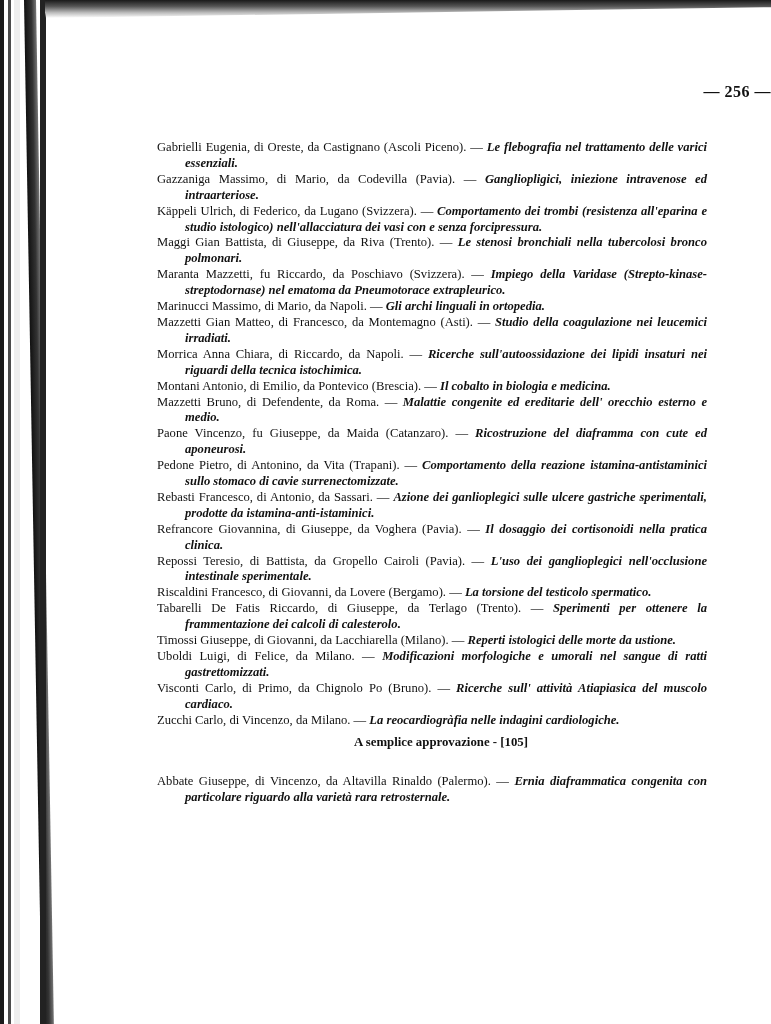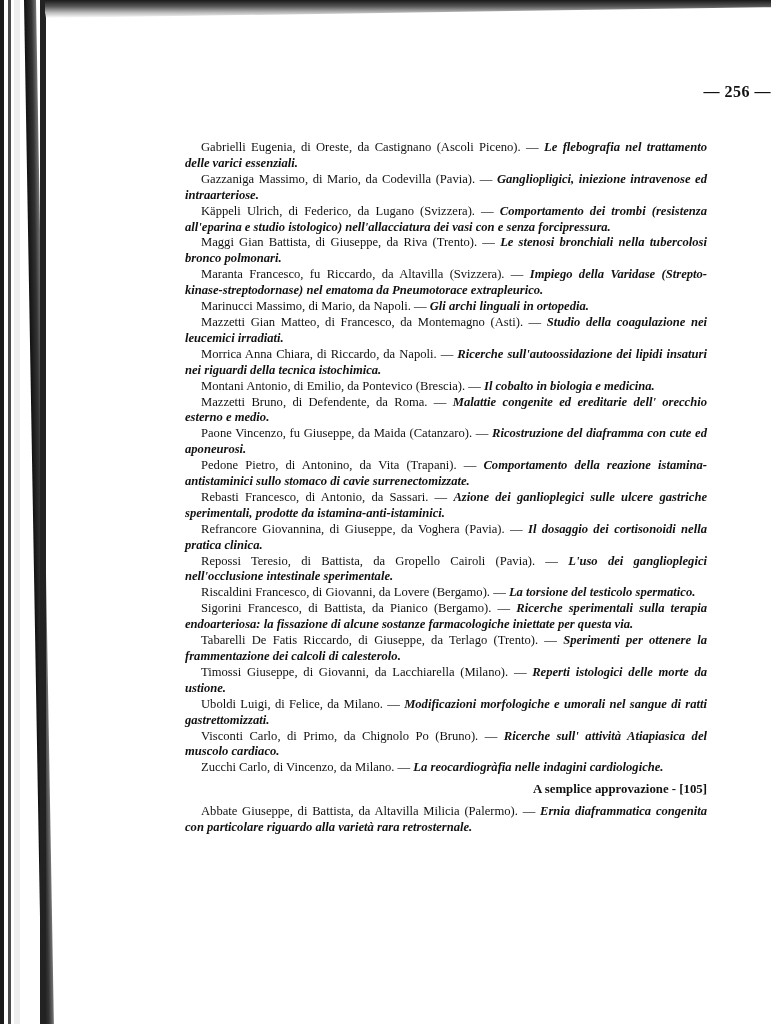--- a/index.html
+++ b/index.html
@@ -29,25 +29,25 @@
       padding-left: 120px;
     }
     .content {
       position: absolute; left: 157px; top: 140px; width: 550px;
       font-size: 12.6px; line-height: 15.9px;
     }
     .entry {
       padding-left: 28px; text-indent: -28px; text-align: justify;
       margin: 0;
     }
-    .entry .author { font-style: normal; margin-left: 44px; }
+    .entry .author { font-style: normal; }
     .entry .title { font-style: italic; font-weight: bold; }
     .section-heading {
-      text-align: right; font-weight: bold; font-size: 12.8px;
-      margin: 6px 0 6px 0; padding-left: 18px;
+      text-align: center; font-weight: bold; font-size: 12.8px;
+      margin: 6px 0 24px 0; padding-left: 18px;
     }
   </style>
 </head>
 <body>
 
 <div class="spine">
   <div class="bar1"></div>
   <div class="bar2"></div>
   <div class="gap"></div>
   <div class="bar3"></div>
@@ -56,36 +56,35 @@
 <div class="top-edge"></div>
 
 <div class="page-number">— 256 —</div>
 
 <div class="content">
   <div id="entries">
       <p class="entry"><span class="author">Gabrielli Eugenia, di Oreste, da Castignano (Ascoli Piceno). — </span><span class="title">Le flebografia nel trattamento delle varici essenziali.</span></p>
       <p class="entry"><span class="author">Gazzaniga Massimo, di Mario, da Codevilla (Pavia). — </span><span class="title">Gangliopligici, iniezione intravenose ed intraarteriose.</span></p>
       <p class="entry"><span class="author">Käppeli Ulrich, di Federico, da Lugano (Svizzera). — </span><span class="title">Comportamento dei trombi (resistenza all'eparina e studio istologico) nell'allacciatura dei vasi con e senza forcipressura.</span></p>
       <p class="entry"><span class="author">Maggi Gian Battista, di Giuseppe, da Riva (Trento). — </span><span class="title">Le stenosi bronchiali nella tubercolosi bronco polmonari.</span></p>
-      <p class="entry"><span class="author">Maranta Francesco, fu Riccardo, da Altavilla (Svizzera). — </span><span class="title">Impiego della Varidase (Strepto-kinase-streptodornase) nel ematoma da Pneumotorace extrapleurico.</span></p>
+      <p class="entry"><span class="author">Maranta Mazzetti, fu Riccardo, da Poschiavo (Svizzera). — </span><span class="title">Impiego della Varidase (Strepto-kinase-streptodornase) nel ematoma da Pneumotorace extrapleurico.</span></p>
       <p class="entry"><span class="author">Marinucci Massimo, di Mario, da Napoli. — </span><span class="title">Gli archi linguali in ortopedia.</span></p>
       <p class="entry"><span class="author">Mazzetti Gian Matteo, di Francesco, da Montemagno (Asti). — </span><span class="title">Studio della coagulazione nei leucemici irradiati.</span></p>
       <p class="entry"><span class="author">Morrica Anna Chiara, di Riccardo, da Napoli. — </span><span class="title">Ricerche sull'autoossidazione dei lipidi insaturi nei riguardi della tecnica istochimica.</span></p>
       <p class="entry"><span class="author">Montani Antonio, di Emilio, da Pontevico (Brescia). — </span><span class="title">Il cobalto in biologia e medicina.</span></p>
       <p class="entry"><span class="author">Mazzetti Bruno, di Defendente, da Roma. — </span><span class="title">Malattie congenite ed ereditarie dell' orecchio esterno e medio.</span></p>
       <p class="entry"><span class="author">Paone Vincenzo, fu Giuseppe, da Maida (Catanzaro). — </span><span class="title">Ricostruzione del diaframma con cute ed aponeurosi.</span></p>
       <p class="entry"><span class="author">Pedone Pietro, di Antonino, da Vita (Trapani). — </span><span class="title">Comportamento della reazione istamina-antistaminici sullo stomaco di cavie surrenectomizzate.</span></p>
       <p class="entry"><span class="author">Rebasti Francesco, di Antonio, da Sassari. — </span><span class="title">Azione dei ganlioplegici sulle ulcere gastriche sperimentali, prodotte da istamina-anti-istaminici.</span></p>
       <p class="entry"><span class="author">Refrancore Giovannina, di Giuseppe, da Voghera (Pavia). — </span><span class="title">Il dosaggio dei cortisonoidi nella pratica clinica.</span></p>
       <p class="entry"><span class="author">Repossi Teresio, di Battista, da Gropello Cairoli (Pavia). — </span><span class="title">L'uso dei ganglioplegici nell'occlusione intestinale sperimentale.</span></p>
       <p class="entry"><span class="author">Riscaldini Francesco, di Giovanni, da Lovere (Bergamo). — </span><span class="title">La torsione del testicolo spermatico.</span></p>
-      <p class="entry"><span class="author">Sigorini Francesco, di Battista, da Pianico (Bergamo). — </span><span class="title">Ricerche sperimentali sulla terapia endoarteriosa: la fissazione di alcune sostanze farmacologiche iniettate per questa via.</span></p>
       <p class="entry"><span class="author">Tabarelli De Fatis Riccardo, di Giuseppe, da Terlago (Trento). — </span><span class="title">Sperimenti per ottenere la frammentazione dei calcoli di calesterolo.</span></p>
       <p class="entry"><span class="author">Timossi Giuseppe, di Giovanni, da Lacchiarella (Milano). — </span><span class="title">Reperti istologici delle morte da ustione.</span></p>
       <p class="entry"><span class="author">Uboldi Luigi, di Felice, da Milano. — </span><span class="title">Modificazioni morfologiche e umorali nel sangue di ratti gastrettomizzati.</span></p>
       <p class="entry"><span class="author">Visconti Carlo, di Primo, da Chignolo Po (Bruno). — </span><span class="title">Ricerche sull' attività Atiapiasica del muscolo cardiaco.</span></p>
       <p class="entry"><span class="author">Zucchi Carlo, di Vincenzo, da Milano. — </span><span class="title">La reocardiogràfia nelle indagini cardiologiche.</span></p>
     </div>
   <div class="section-heading">A semplice approvazione - [105]</div>
   <div id="section-entries">
-      <p class="entry"><span class="author">Abbate Giuseppe, di Battista, da Altavilla Milicia (Palermo). — </span><span class="title">Ernia diaframmatica congenita con particolare riguardo alla varietà rara retrosternale.</span></p>
+      <p class="entry"><span class="author">Abbate Giuseppe, di Vincenzo, da Altavilla Rinaldo (Palermo). — </span><span class="title">Ernia diaframmatica congenita con particolare riguardo alla varietà rara retrosternale.</span></p>
     </div>
 </div>
 
 </body></html>

